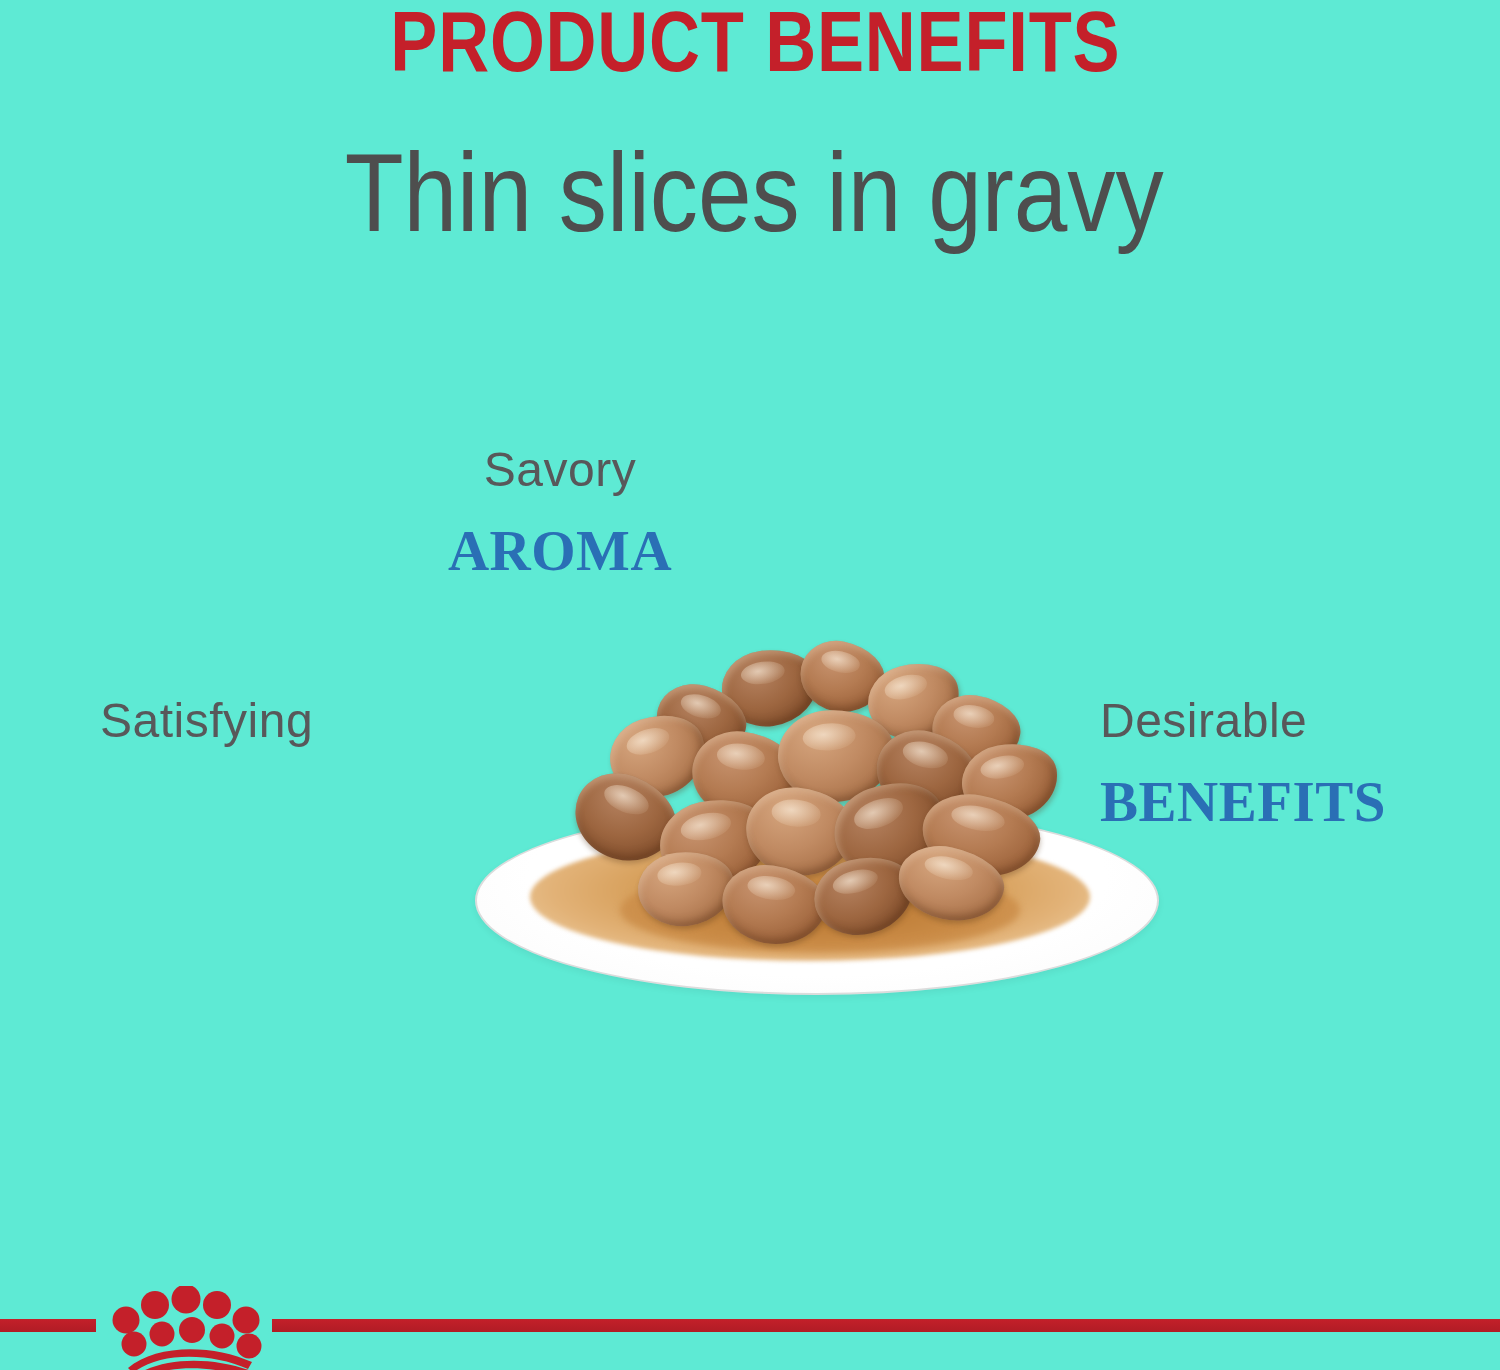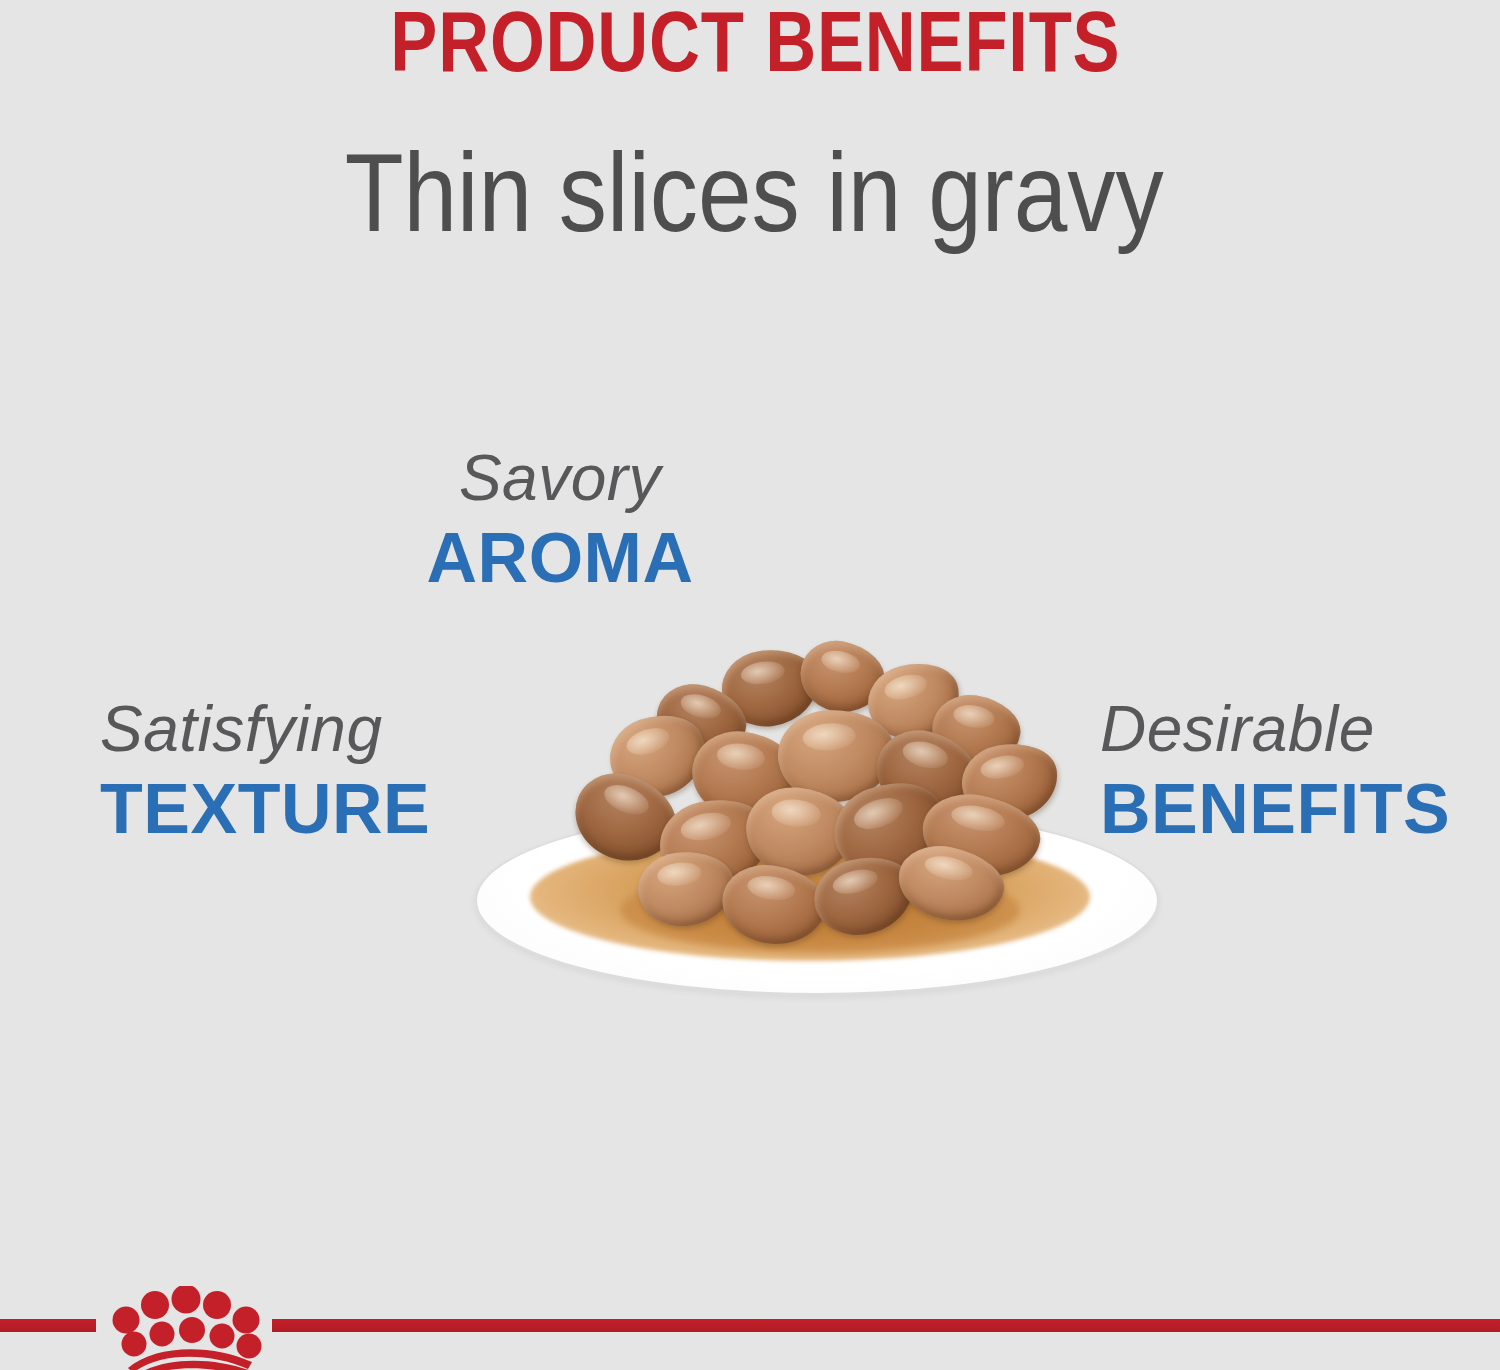--- a/index.html
+++ b/index.html
@@ -7,21 +7,21 @@
     padding: 0;
     background: #ffffff;
   }
   body {
     font-family: "Liberation Sans", sans-serif;
   }
   .page {
     position: relative;
     width: 1500px;
     height: 1370px;
-    background: #e5e5e5;
+    background: #5eead4;
     overflow: hidden;
   }
 
   
   .title {
     position: absolute;
     left: 0;
     top: -8px;
     width: 1500px;
     text-align: center;
@@ -51,32 +51,32 @@
 
   
   .benefit {
     position: absolute;
     white-space: nowrap;
     line-height: 1.0;
   }
   .benefit .pre {
     display: block;
     color: #58585A;
-    font-style: italic;
     font-weight: 400;
-    font-size: 64px;
+    font-size: 48px;
     letter-spacing: 0.5px;
   }
   .benefit .main {
     display: block;
     color: #2A6FB5;
     font-weight: bold;
-    font-size: 70px;
+    font-size: 57px;
     letter-spacing: 0.5px;
-    margin-top: 13px;
+    margin-top: 28px;
+    font-family: Liberation Serif, serif;
   }
 
   .benefit-aroma        { left: 355px;  top: 446px; width: 410px; text-align: center; }
   .benefit-consistency  { left: 930px;  top: 446px; width: 530px; text-align: center; }
   .benefit-texture      { left: 100px;  top: 697px; width: 400px; }
   .benefit-flavors      { left: 1100px; top: 697px; width: 392px; text-align: left; }
 
   
   .food-photo {
     position: absolute;
@@ -181,21 +181,20 @@
   <div class="benefit benefit-aroma">
     <span class="pre">Savory</span>
     <span class="main">AROMA</span>
   </div>
 
   <div class="benefit benefit-consistency">
   </div>
 
   <div class="benefit benefit-texture">
     <span class="pre">Satisfying</span>
-    <span class="main">TEXTURE</span>
   </div>
 
   <div class="benefit benefit-flavors">
     <span class="pre">Desirable</span>
     <span class="main">BENEFITS</span>
   </div>
 
   <div class="food-photo">
     <div class="plate"></div>
     <div class="gravy"></div>

